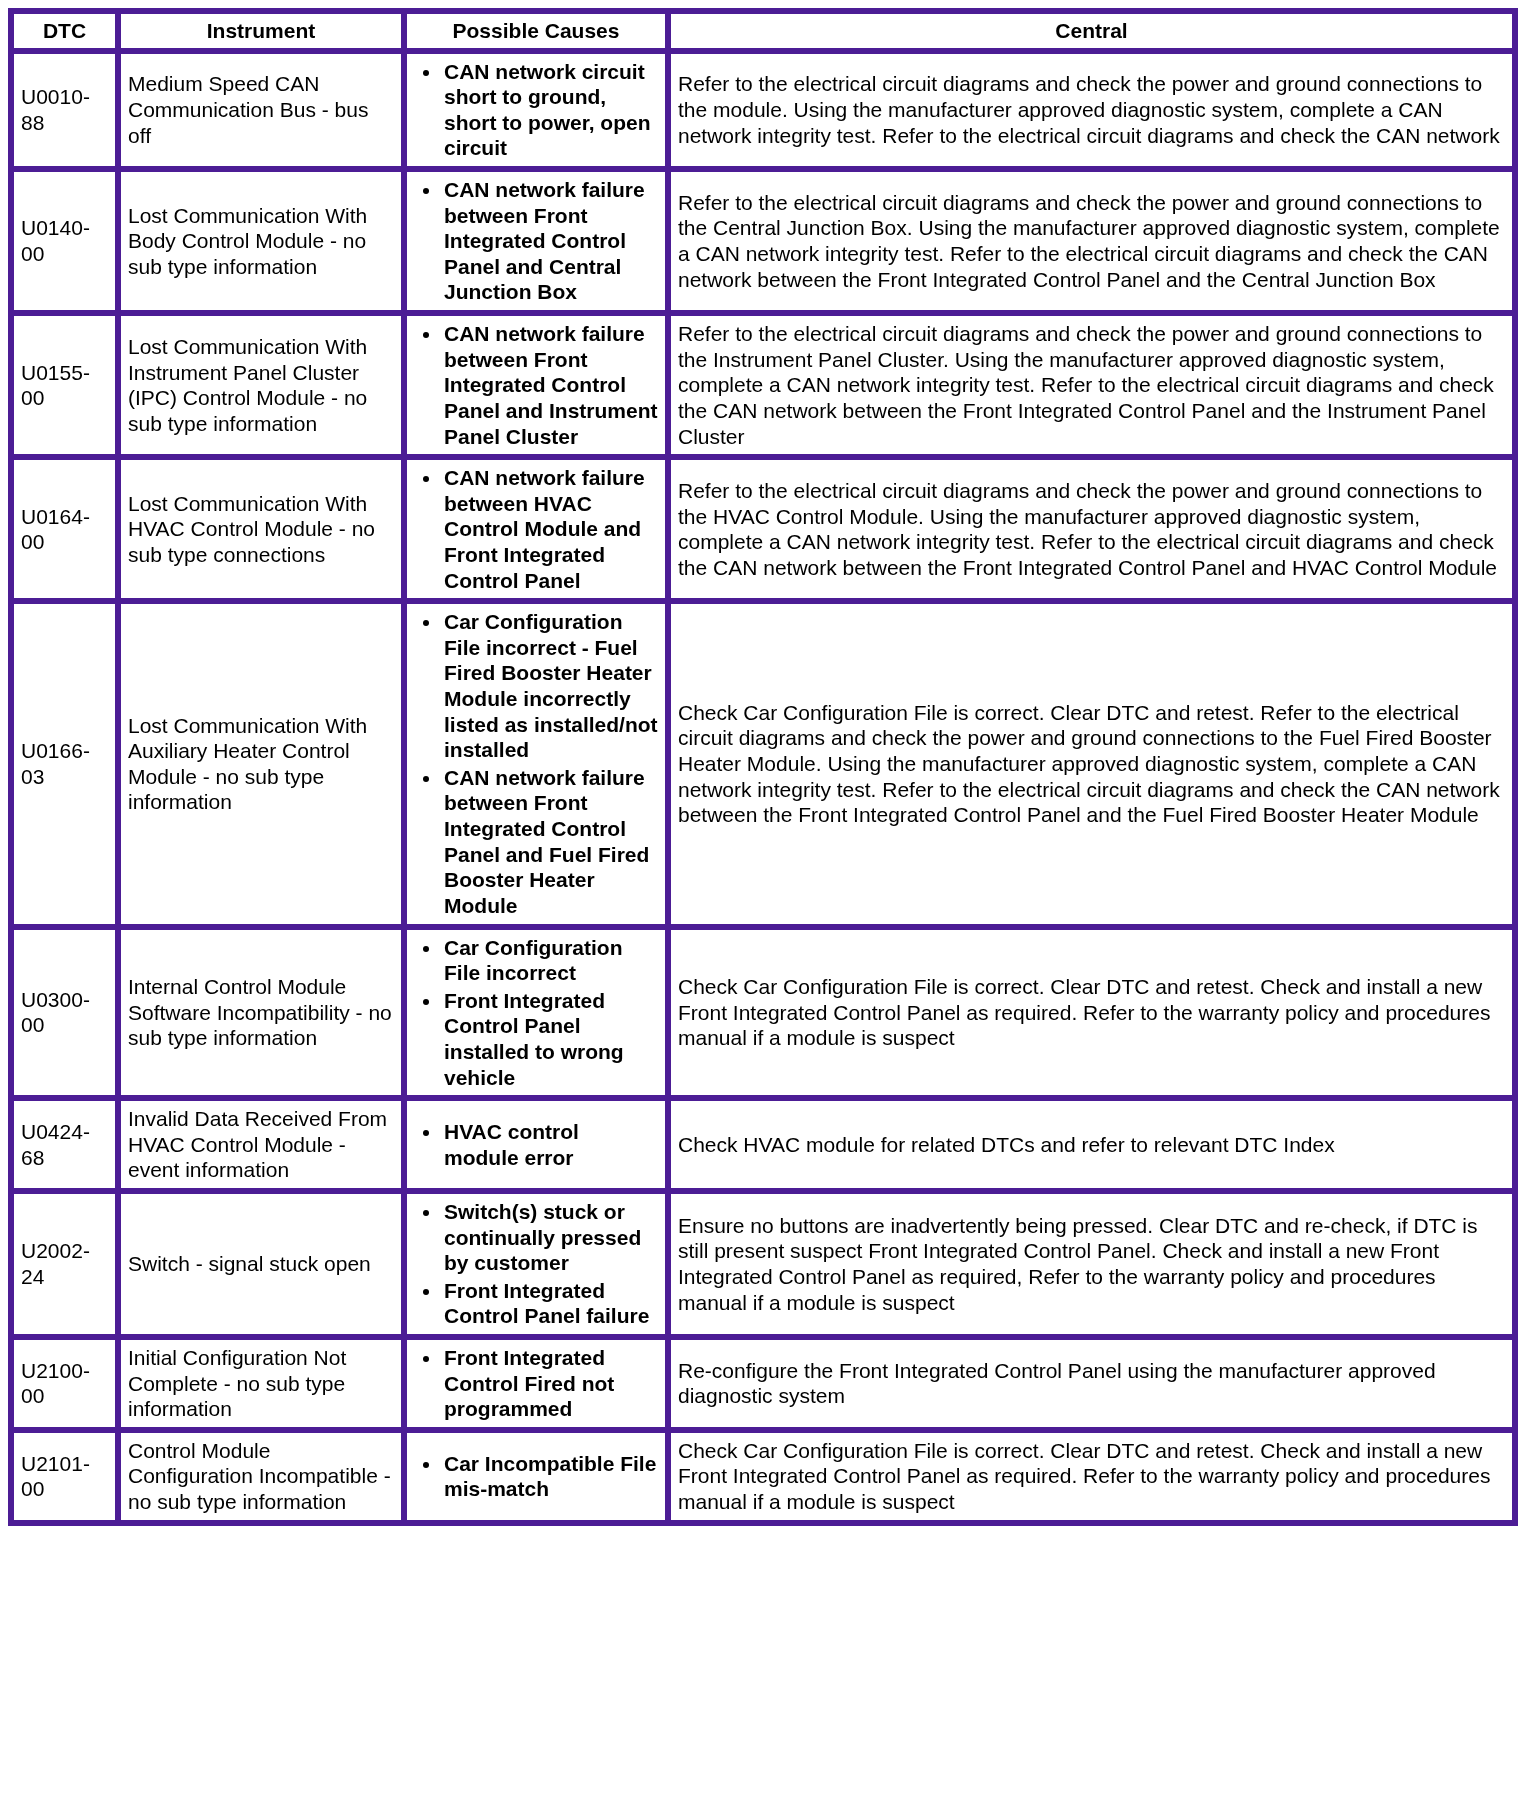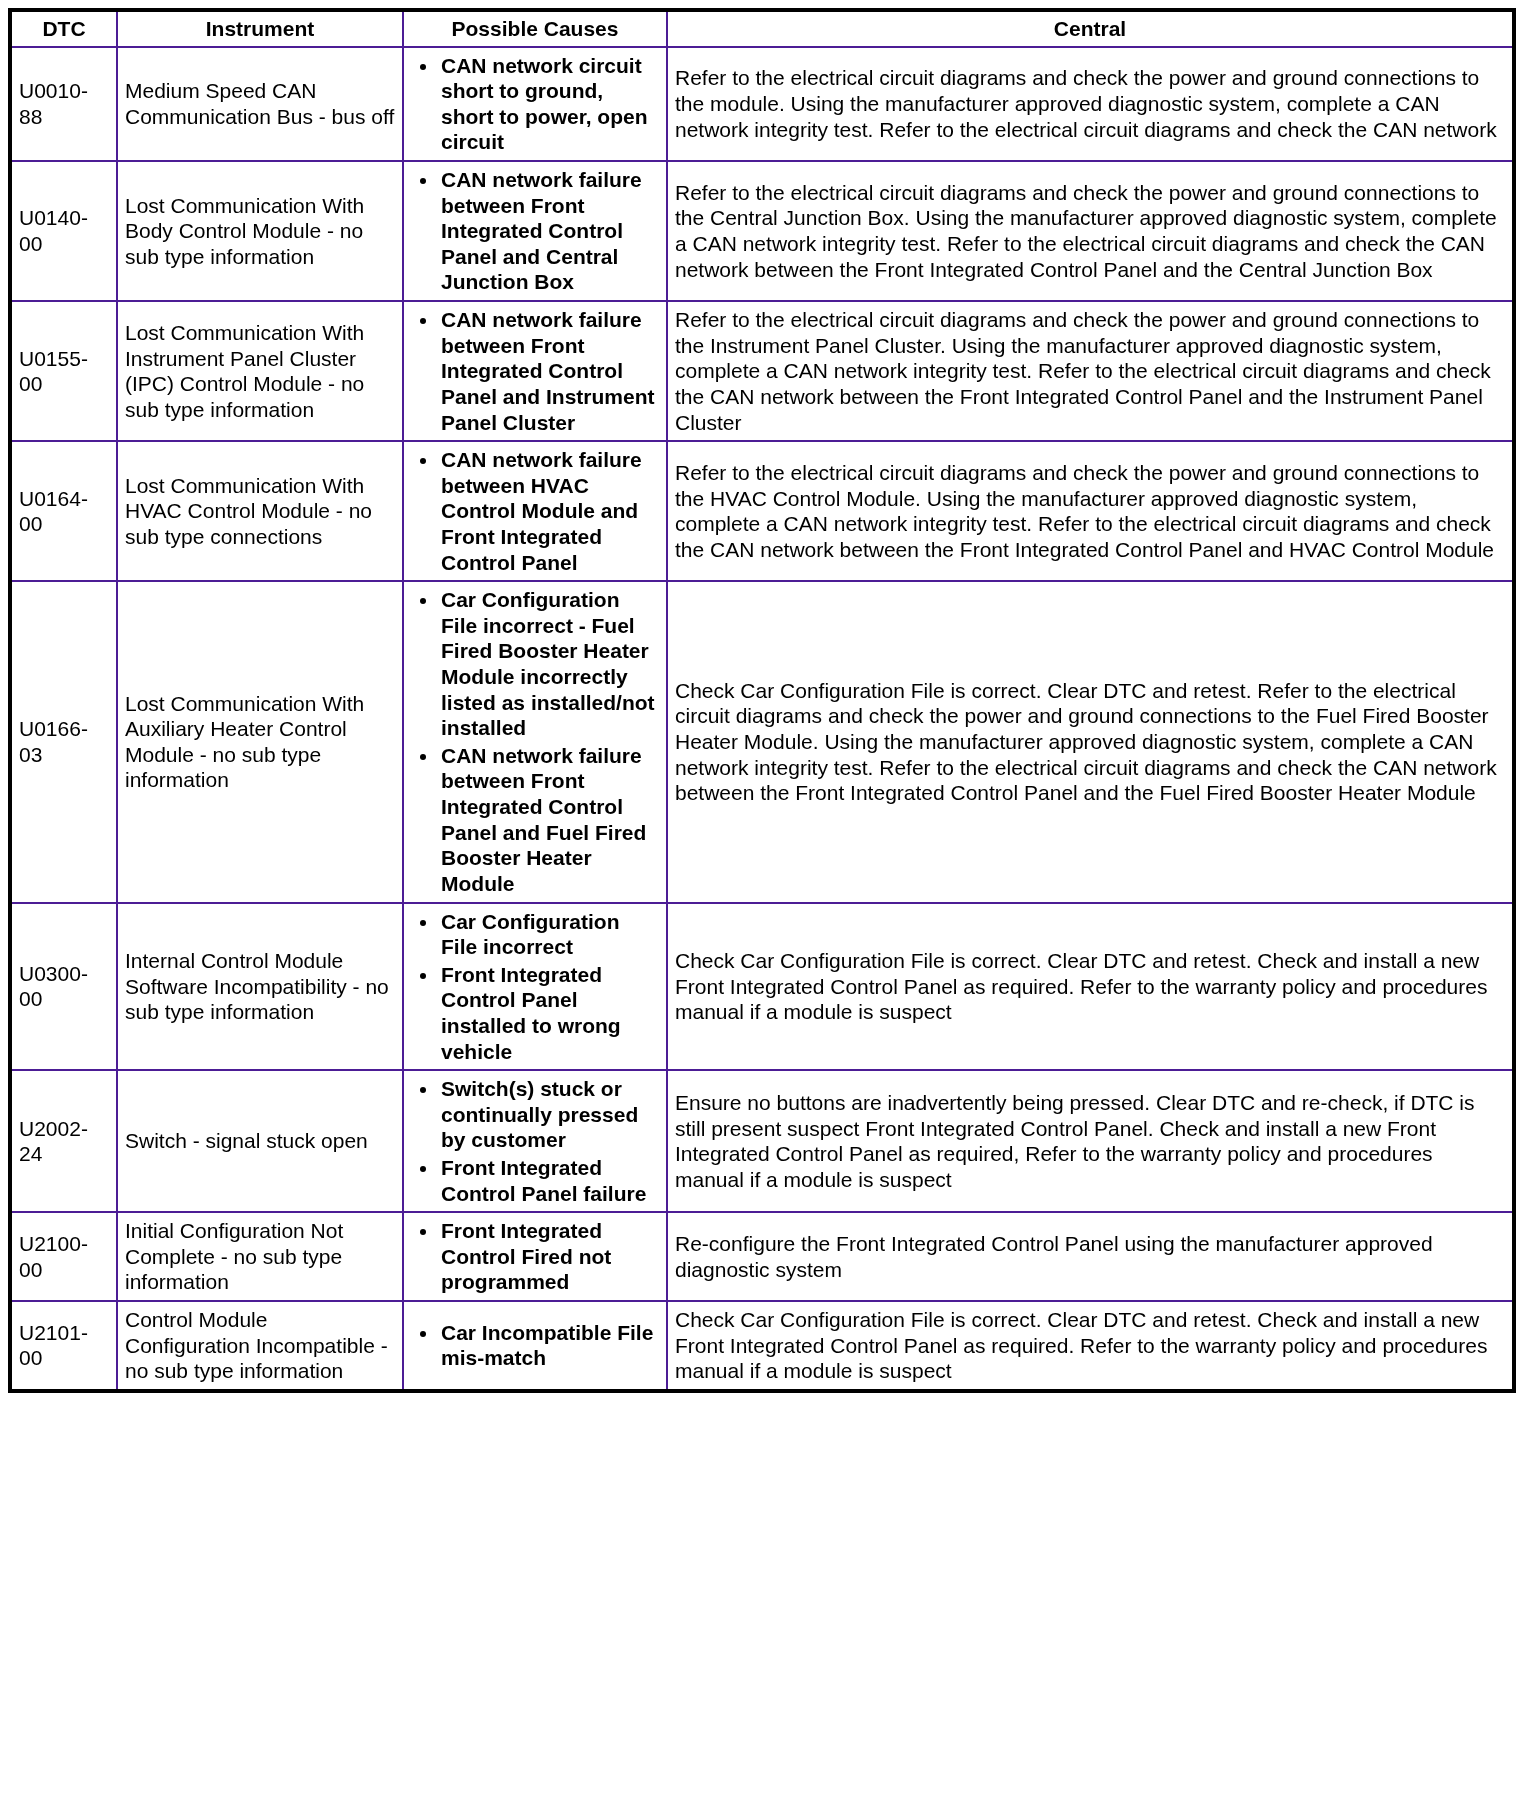--- a/index.html
+++ b/index.html
@@ -16,21 +16,21 @@
   table.dtc-table {
     border-collapse: collapse;
     table-layout: fixed;
     width: 1504px;
     border: 4px solid #000000;
     font-size: 21px;
     line-height: 1.22;
   }
   table.dtc-table th,
   table.dtc-table td {
-    border: 2px solid #4c1d95;
+    border: 6px solid #4c1d95;
     vertical-align: middle;
     padding: 5px 7px;
     word-wrap: break-word;
   }
   table.dtc-table th {
     font-weight: bold;
     text-align: center;
     padding: 4px 2px;
   }
   col.c-dtc     { width: 107px; }
@@ -131,20 +131,30 @@
           <td class="description-cell">Internal Control Module Software Incompatibility - no sub type information</td>
           <td class="causes-cell">
             <ul>
               <li>Car Configuration File incorrect</li>
               <li>Front Integrated Control Panel installed to wrong vehicle</li>
             </ul>
           </td>
           <td class="action-cell">Check Car Configuration File is correct. Clear DTC and retest. Check and install a new Front Integrated Control Panel as required. Refer to the warranty policy and procedures manual if a module is suspect</td>
         </tr>
         <tr>
+          <td class="dtc-cell">U0424-68</td>
+          <td class="description-cell">Invalid Data Received From HVAC Control Module - event information</td>
+          <td class="causes-cell">
+            <ul>
+              <li>HVAC control module error</li>
+            </ul>
+          </td>
+          <td class="action-cell">Check HVAC module for related DTCs and refer to relevant DTC Index</td>
+        </tr>
+        <tr>
           <td class="dtc-cell">U2002-24</td>
           <td class="description-cell">Switch - signal stuck open</td>
           <td class="causes-cell">
             <ul>
               <li>Switch(s) stuck or continually pressed by customer</li>
               <li>Front Integrated Control Panel failure</li>
             </ul>
           </td>
           <td class="action-cell">Ensure no buttons are inadvertently being pressed. Clear DTC and re-check, if DTC is still present suspect Front Integrated Control Panel. Check and install a new Front Integrated Control Panel as required, Refer to the warranty policy and procedures manual if a module is suspect</td>
         </tr>

